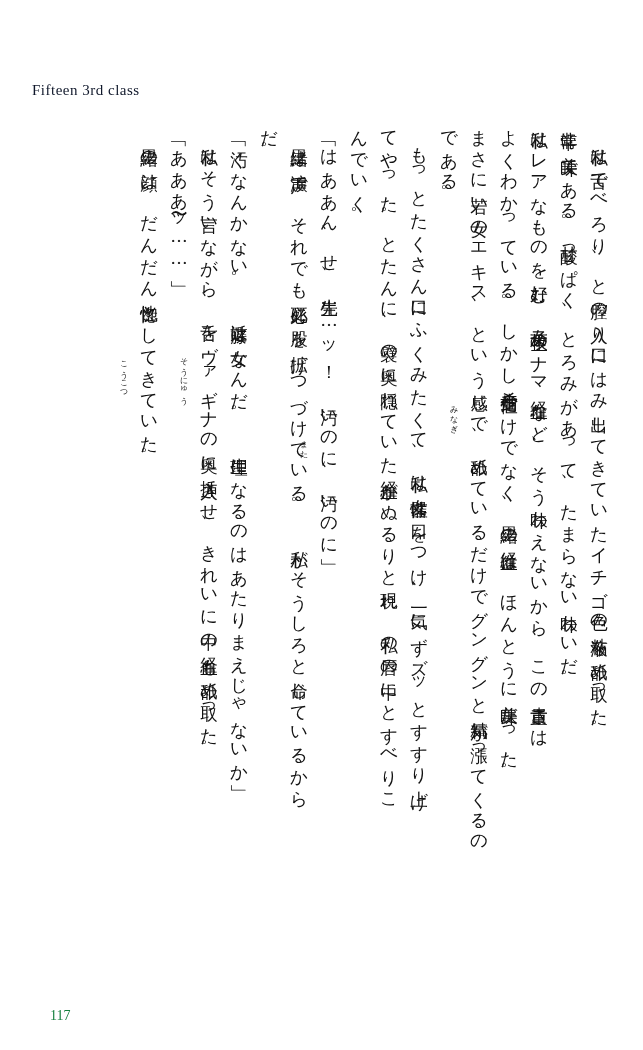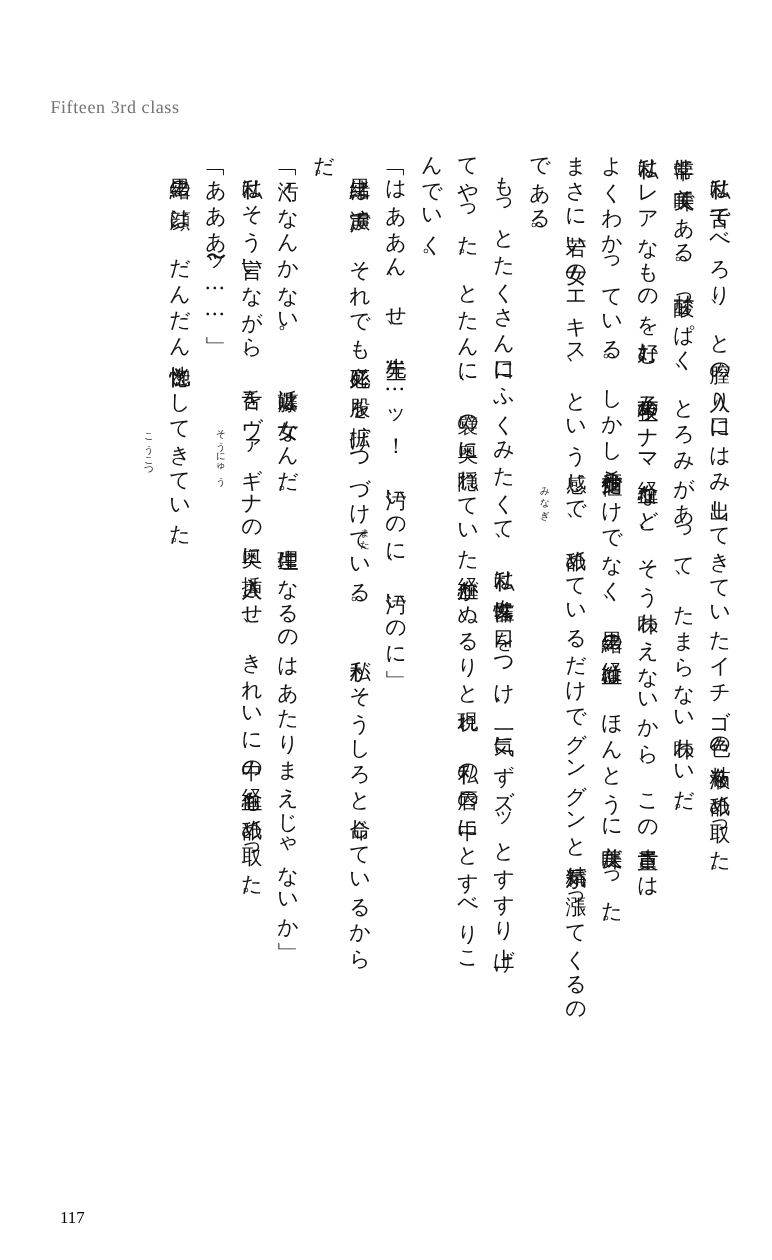--- a/index.html
+++ b/index.html
@@ -19,37 +19,37 @@
   #page {
     position: absolute;
     inset: 0;
     width: 643px;
     height: 1050px;
   }
 
   
   #running-head {
     position: absolute;
-    left: 42px;
+    left: 32px;
     top: 82px;
     font-family: "Liberation Serif", serif;
     font-size: 15px;
     letter-spacing: 0.5px;
-    color: #737373;
+    color: #0f172a;
     white-space: nowrap;
   }
 
   
   #page-number {
     position: absolute;
     left: 50px;
     top: 1008px;
     font-family: "Liberation Serif", serif;
     font-size: 14px;
-    color: #000000;
+    color: #15803d;
   }
 
   
   #body-text {
     position: absolute;
     right: 36px;
     top: 118px;
     height: 860px;
     width: 560px;
     display: flex;

